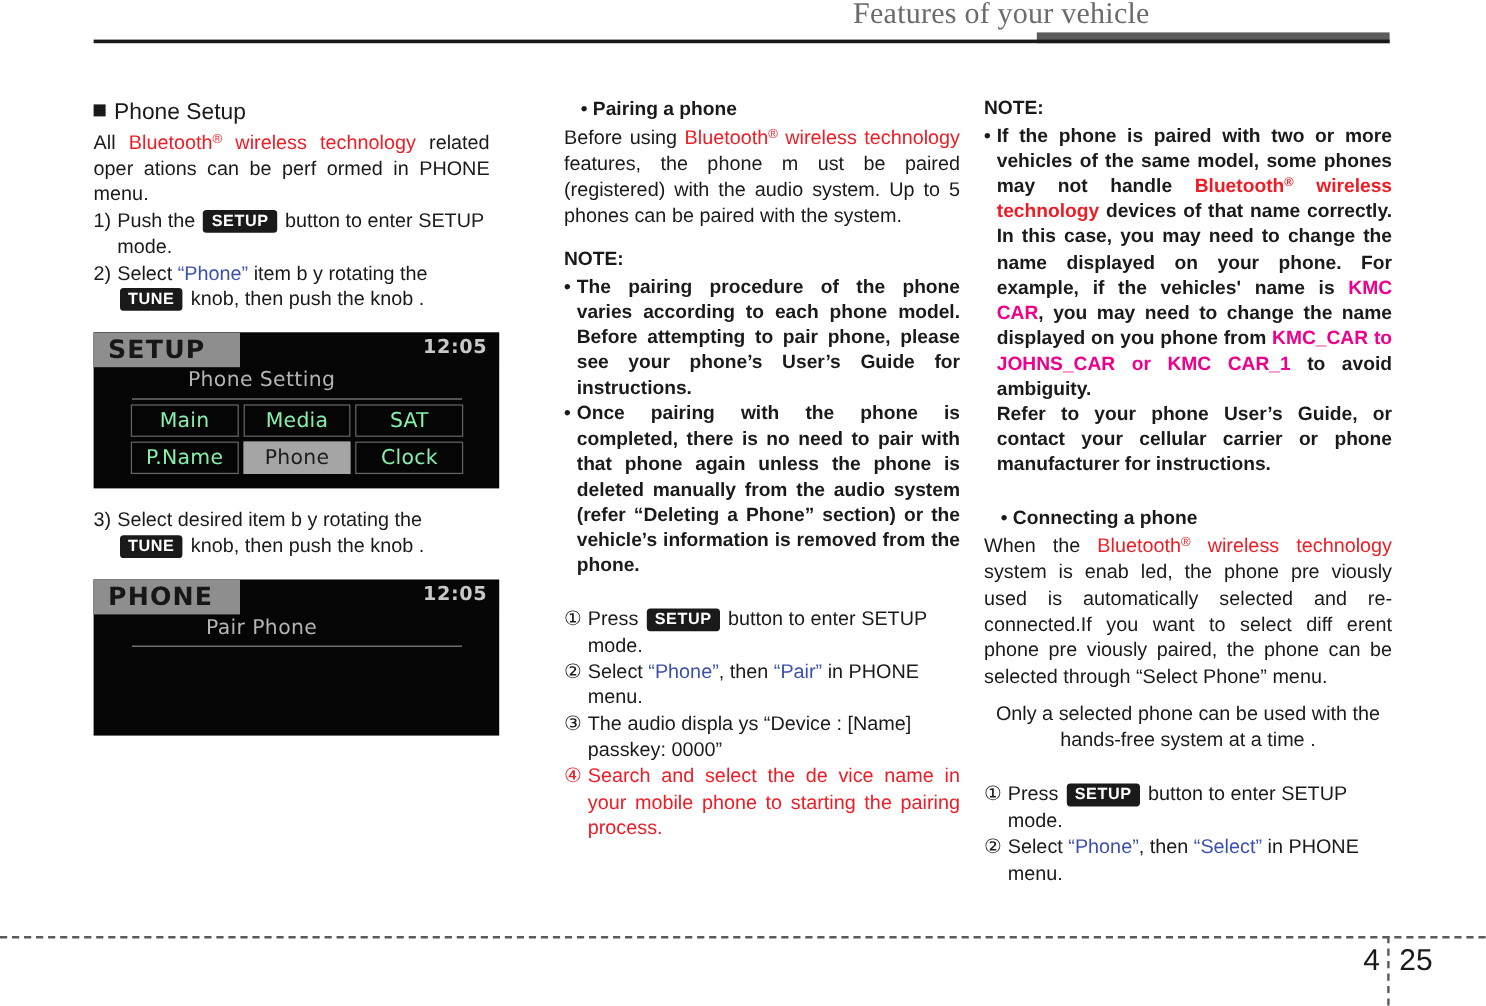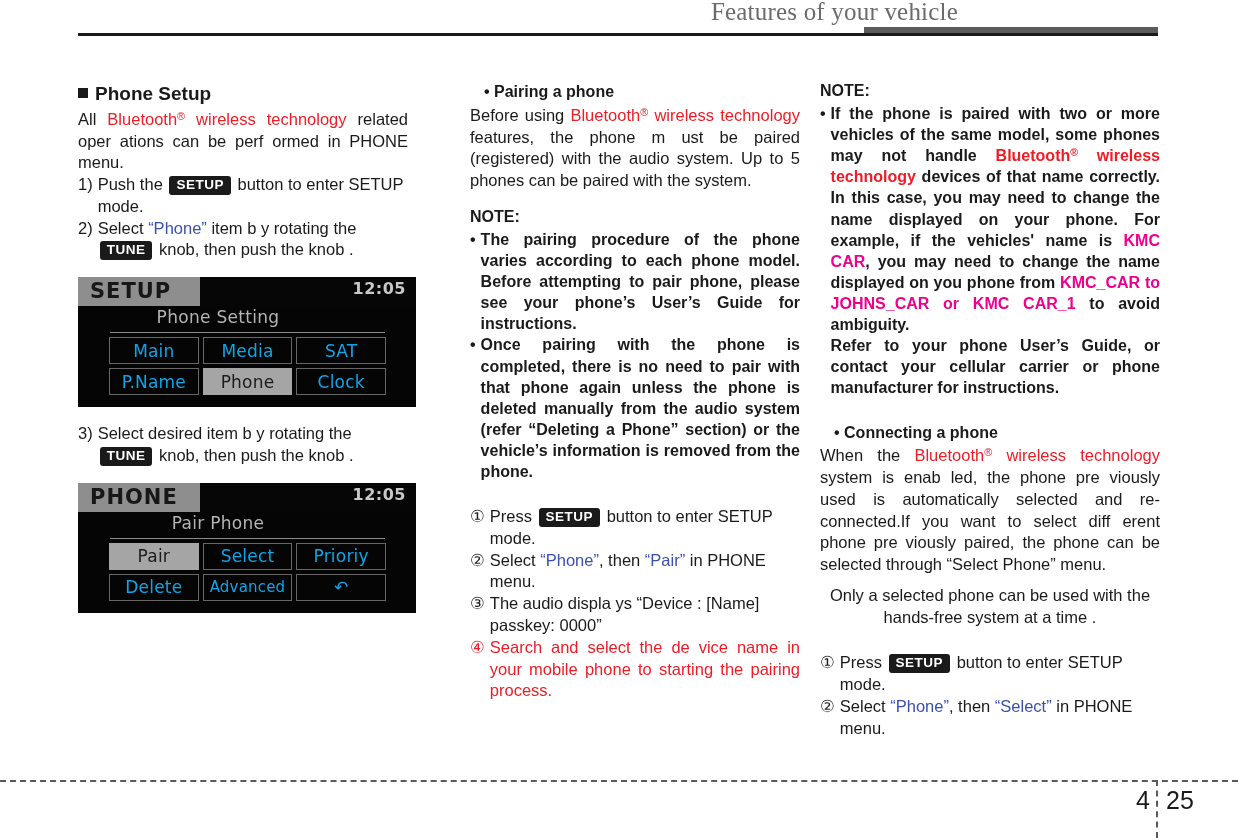--- a/index.html
+++ b/index.html
@@ -56,21 +56,21 @@
     top: 82px;
     width: 330px;
   }
   #col-left   { left: 78px;  }
   #col-mid    { left: 470px; }
   #col-right  { left: 820px; width: 340px; }
 
   
   .sq-head {
     font-size: 19px;
-    font-weight: bold;
+    font-weight: normal;
     margin: 0 0 3px 0;
     line-height: 1.25;
   }
   .sq-head .sq {
     display: inline-block;
     width: 10px; height: 10px;
     background: #1a1a1a;
     margin-right: 7px;
     vertical-align: 2px;
   }
@@ -190,21 +190,21 @@
     position: absolute;
     left: 31px; top: 60px;
     width: 277px;
     display: grid;
     grid-template-columns: 1fr 1fr 1fr;
     grid-template-rows: 27px 27px;
     gap: 4px 4px;
   }
   .scr-btn {
     border: 1px solid #676767;
-    color: #0ea5e9;
+    color: #86efac;
     font-size: 17px;
     display: flex;
     align-items: center;
     justify-content: center;
     letter-spacing: 0.2px;
   }
   .scr-btn.sel {
     background: #a5a5a5;
     color: #1b1b1b;
     border-color: #a5a5a5;
@@ -296,28 +296,20 @@
   <div class="gap-md"></div>
 
   <div class="screen">
     <div class="scr-titlebar">
       <div class="scr-tb-grey"></div>
       <div class="scr-mode">PHONE</div>
       <div class="scr-clock">12:05</div>
     </div>
     <div class="scr-sub">Pair Phone</div>
     <div class="scr-divider"></div>
-    <div class="scr-grid">
-      <div class="scr-btn sel">Pair</div>
-      <div class="scr-btn">Select</div>
-      <div class="scr-btn">Prioriy</div>
-      <div class="scr-btn">Delete</div>
-      <div class="scr-btn small">Advanced</div>
-      <div class="scr-btn">↶</div>
-    </div>
   </div>
 
 </div>
 
 <div class="col" id="col-mid">
 
   <div class="bul-head">• Pairing a phone</div>
 
   <p class="body"><span>Before using </span><span class="red"><span>Bluetooth</span><sup>®</sup><span> wireless technology</span></span><span> features, the phone m    ust be paired (registered) with the audio system. Up to 5 phones can be paired with the system.</span></p>
 

